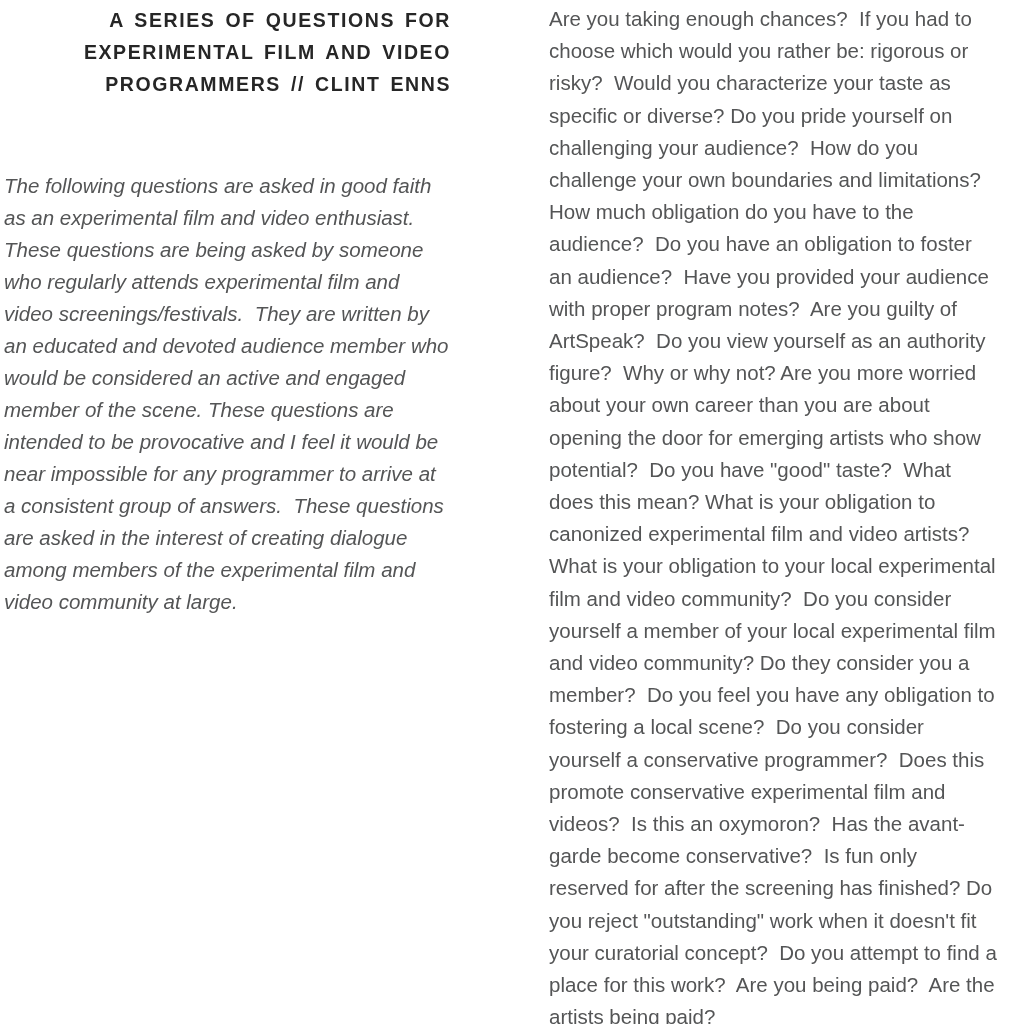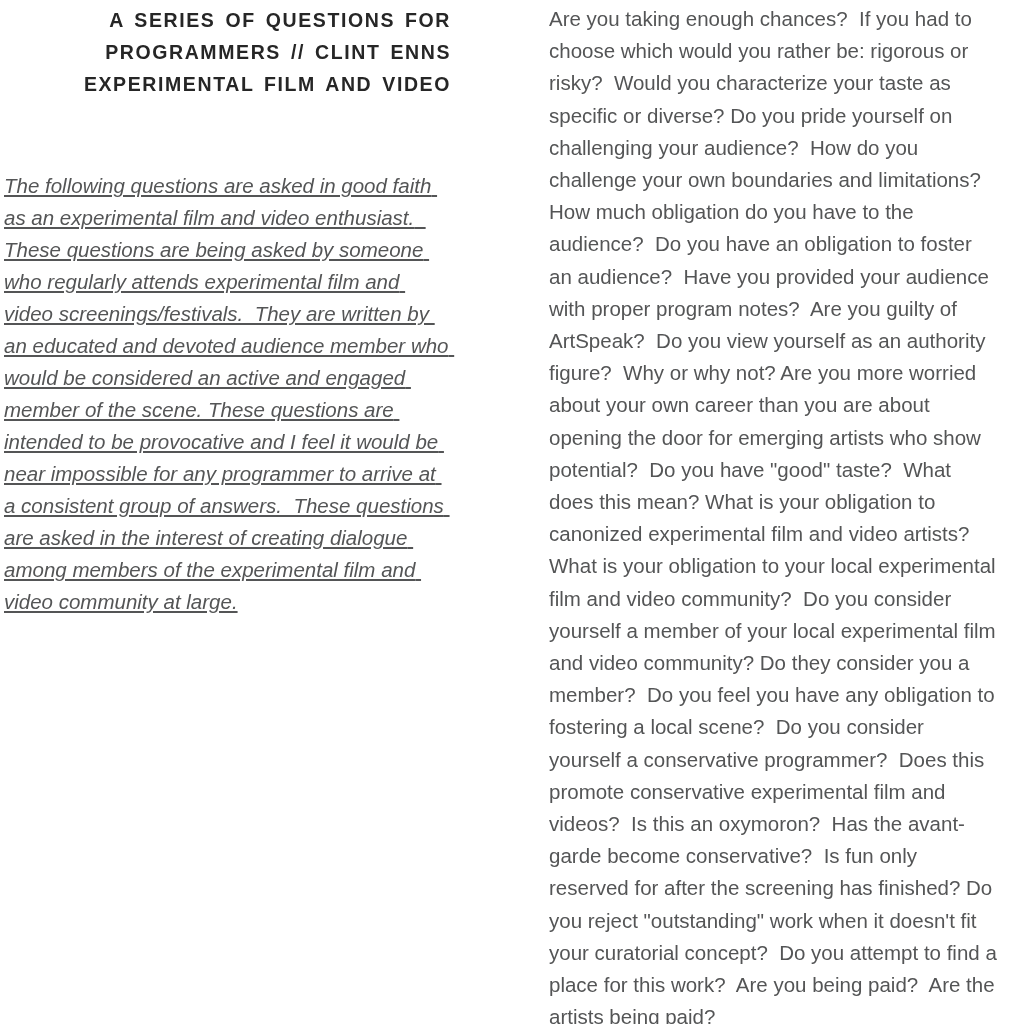--- a/index.html
+++ b/index.html
@@ -39,21 +39,20 @@
   .title-line {
     display: block;
   }
   .intro {
     margin: 70px 0 0 0;
     font-size: 20.5px;
     font-style: italic;
     line-height: 32px;
     color: #545556;
     white-space: pre-wrap;
-    text-decoration: underline;
   }
   .right-col {
     position: absolute;
     left: 549px;
     top: 0;
     width: 448px;
   }
   .questions {
     margin: 0;
     padding-top: 3px;
@@ -64,22 +63,22 @@
   }
 </style>
 </head>
 <body>
 
 <div class="page">
 
   <div class="left-col">
     <h1 class="title">
       <span class="title-line">A SERIES OF QUESTIONS FOR</span>
+      <span class="title-line">EXPERIMENTAL FILM AND VIDEO</span>
       <span class="title-line">PROGRAMMERS // CLINT ENNS</span>
-      <span class="title-line">EXPERIMENTAL FILM AND VIDEO</span>
     </h1>
     <p class="intro">The following questions are asked in good faith as an experimental film and video enthusiast.  These questions are being asked by someone who regularly attends experimental film and video screenings/festivals.  They are written by an educated and devoted audience member who would be considered an active and engaged member of the scene. These questions are intended to be provocative and I feel it would be near impossible for any programmer to arrive at a consistent group of answers.  These questions are asked in the interest of creating dialogue among members of the experimental film and video community at large.</p>
   </div>
 
   <div class="right-col">
     <p class="questions">Are you taking enough chances?  If you had to choose which would you rather be: rigorous or risky?  Would you characterize your taste as specific or diverse? Do you pride yourself on challenging your audience?  How do you challenge your own boundaries and limitations? How much obligation do you have to the audience?  Do you have an obligation to foster an audience?  Have you provided your audience with proper program notes?  Are you guilty of ArtSpeak?  Do you view yourself as an authority figure?  Why or why not? Are you more worried about your own career than you are about opening the door for emerging artists who show potential?  Do you have "good" taste?  What does this mean? What is your obligation to canonized experimental film and video artists?  What is your obligation to your local experimental film and video community?  Do you consider yourself a member of your local experimental film and video community? Do they consider you a member?  Do you feel you have any obligation to fostering a local scene?  Do you consider yourself a conservative programmer?  Does this promote conservative experimental film and videos?  Is this an oxymoron?  Has the avant-garde become conservative?  Is fun only reserved for after the screening has finished? Do you reject "outstanding" work when it doesn't fit your curatorial concept?  Do you attempt to find a place for this work?  Are you being paid?  Are the artists being paid?</p>
   </div>
 
 </div>
 

